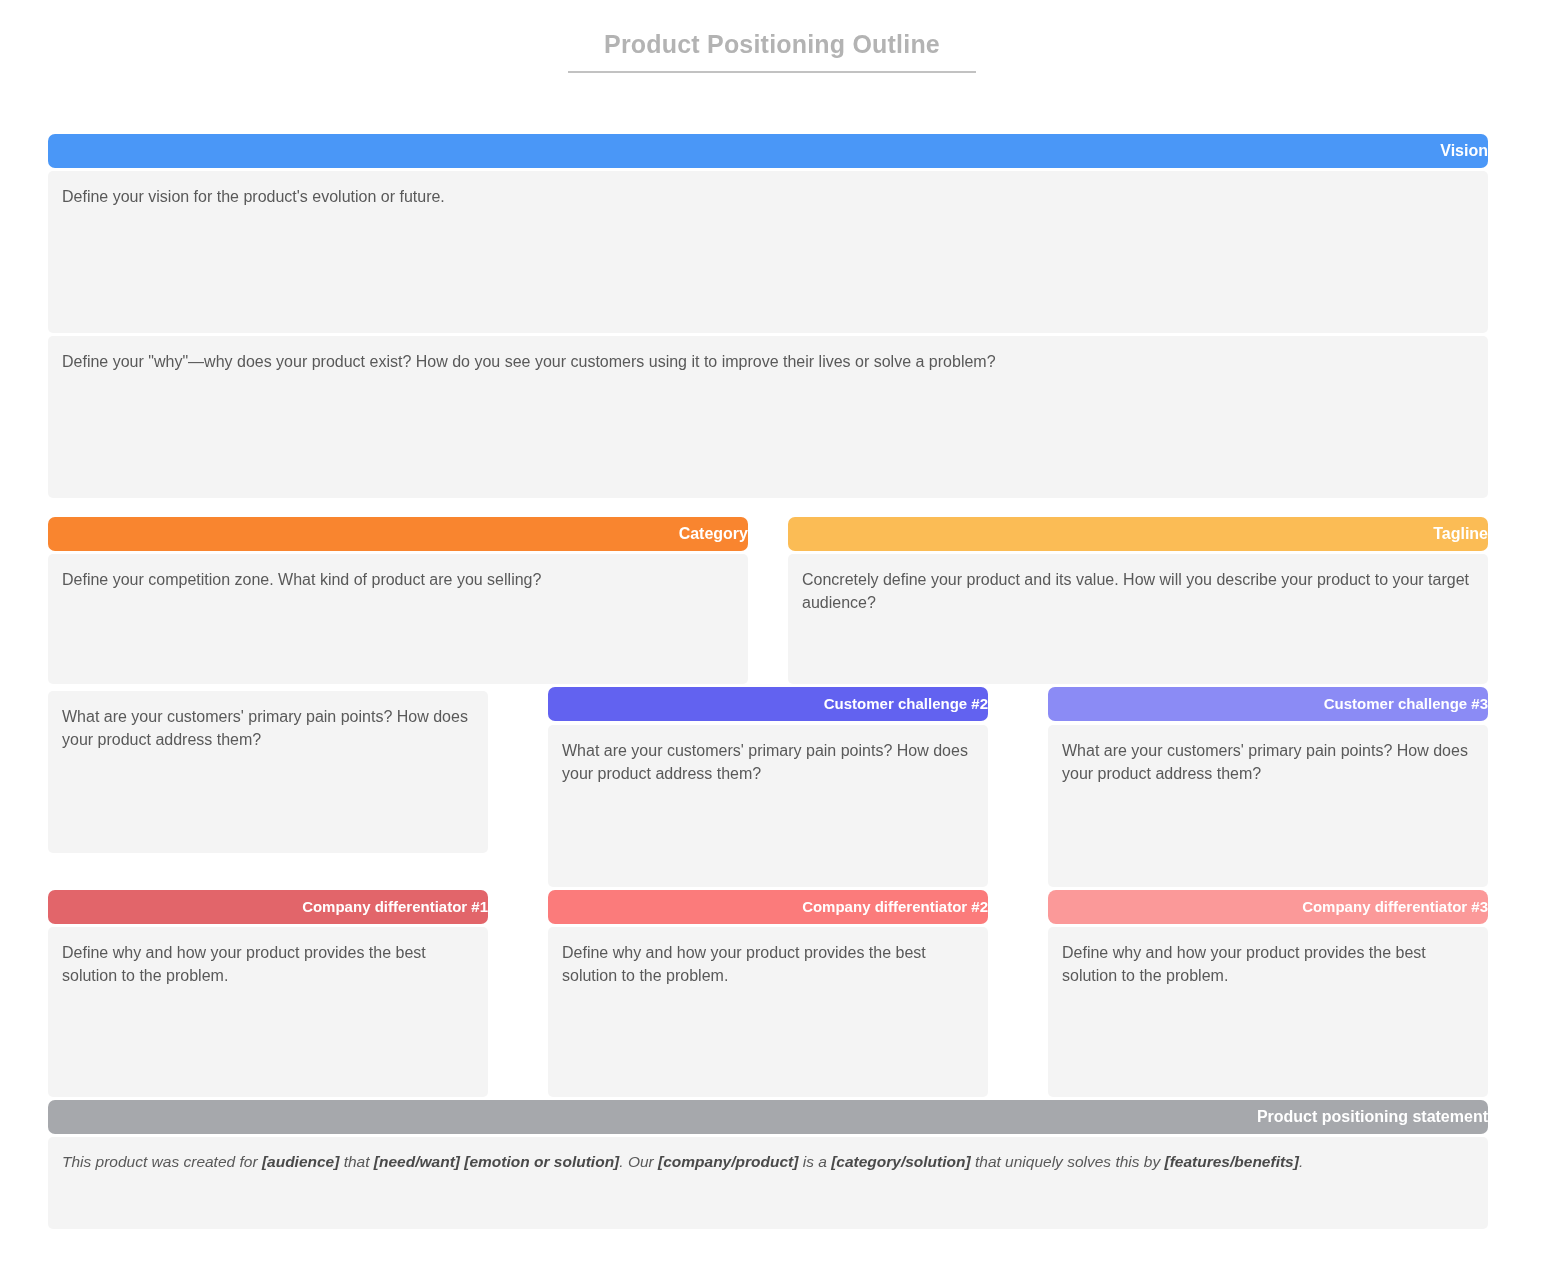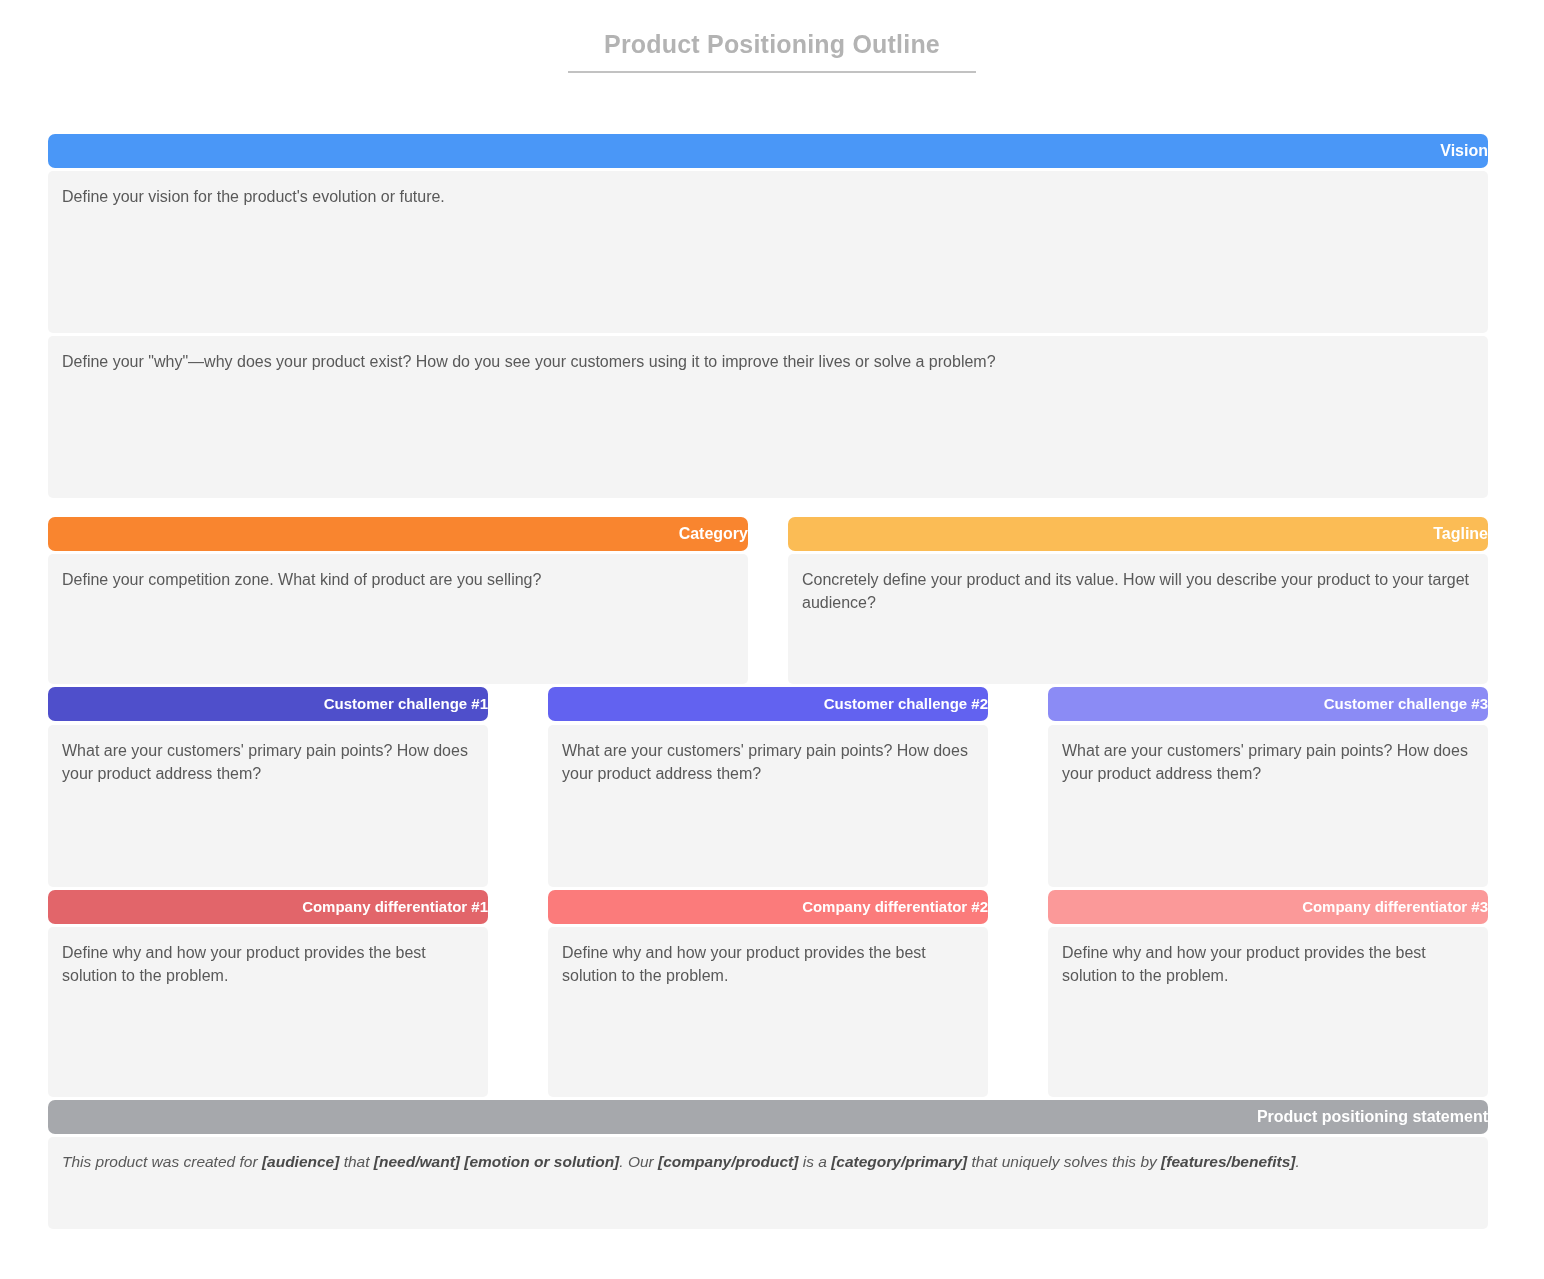--- a/index.html
+++ b/index.html
@@ -115,21 +115,20 @@
       <div class="body-panel cat-body">Define your competition zone. What kind of product are you selling?</div>
     </div>
     <div class="col-tag">
       <div class="hdr" style="background:#fbbc55;">Tagline</div>
       <div class="body-panel tag-body">Concretely define your product and its value. How will you describe your product to your target audience?</div>
     </div>
   </div>
 
   <div class="three-col">
     <div class="tcol">
-      <div class="hdr small" style="background:#4f4fcb;">Customer challenge #1</div>
       <div class="body-panel chal-body">What are your customers' primary pain points? How does your product address them?</div>
     </div>
     <div class="tcol">
       <div class="hdr small" style="background:#6262f0;">Customer challenge #2</div>
       <div class="body-panel chal-body">What are your customers' primary pain points? How does your product address them?</div>
     </div>
     <div class="tcol">
       <div class="hdr small" style="background:#8b8bf5;">Customer challenge #3</div>
       <div class="body-panel chal-body">What are your customers' primary pain points? How does your product address them?</div>
     </div>
@@ -138,25 +137,25 @@
   <div class="three-col">
     <div class="tcol">
       <div class="hdr small" style="background:#e2656a;">Company differentiator #1</div>
       <div class="body-panel diff-body">Define why and how your product provides the best solution to the problem.</div>
     </div>
     <div class="tcol">
       <div class="hdr small" style="background:#fb7b7b;padding-left:39px;">Company differentiator #2</div>
       <div class="body-panel diff-body">Define why and how your product provides the best solution to the problem.</div>
     </div>
     <div class="tcol">
-      <div class="hdr small" style="background:#fb9999;">Company differentiator #3</div>
+      <div class="hdr small" style="background:#fb9999;border-radius:8px;">Company differentiator #3</div>
       <div class="body-panel diff-body">Define why and how your product provides the best solution to the problem.</div>
     </div>
   </div>
 
   <div class="row-full">
     <div class="hdr stmt-hdr" style="background:#a6a8ac;">Product positioning statement</div>
     <div class="body-panel stmt-body">
-      <span>This product was created for </span><b>[audience]</b><span> that </span><b>[need/want] [emotion or solution]</b><span>. Our </span><b>[company/product]</b><span> is a </span><b>[category/primary]</b><span> that uniquely solves this by </span><b>[features/benefits]</b><span>.</span>
+      <span>This product was created for </span><b>[audience]</b><span> that </span><b>[need/want] [emotion or solution]</b><span>. Our </span><b>[company/product]</b><span> is a </span><b>[category/solution]</b><span> that uniquely solves this by </span><b>[features/benefits]</b><span>.</span>
     </div>
   </div>
 
 </div>
 
 </body></html>

